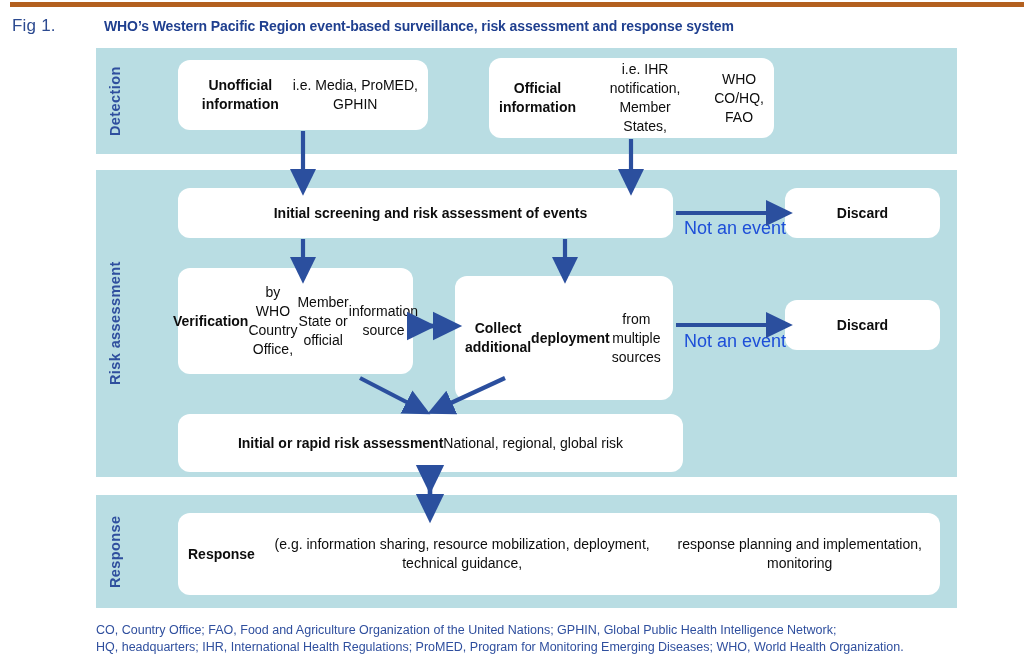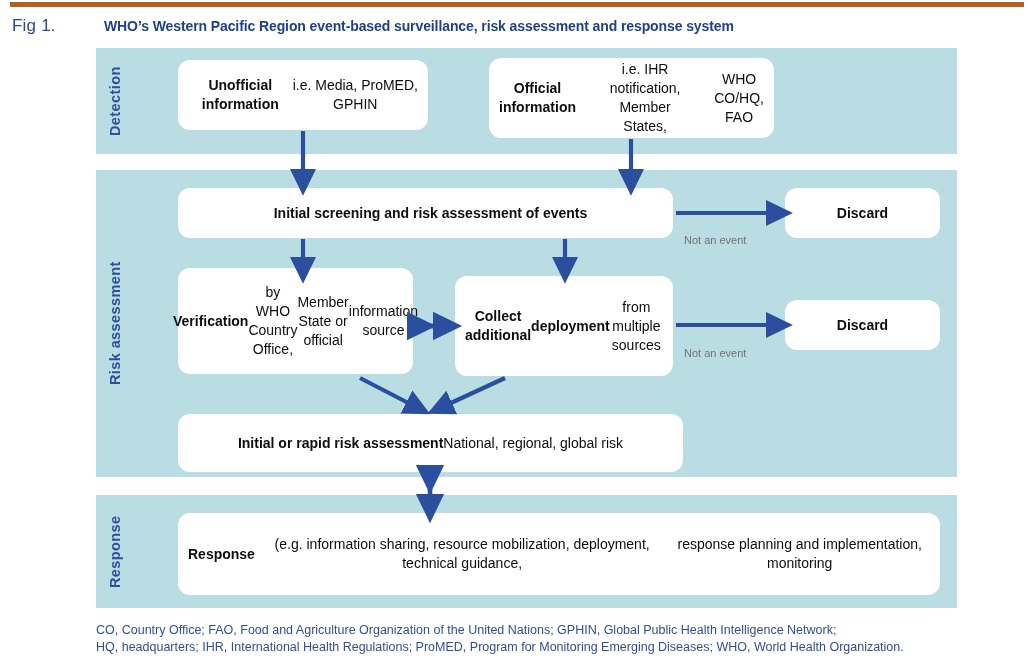--- a/index.html
+++ b/index.html
@@ -55,28 +55,28 @@
     box-sizing:border-box;padding:4px 10px;
   }
   .box .bt{font-weight:bold;font-size:14px;line-height:19px;}
   .box .bs{font-size:14px;line-height:19px;}
 
   #box-unofficial{left:178px;top:60px;width:250px;height:70px;}
   #box-official  {left:489px;top:58px;width:285px;height:80px;gap:32px;}
   #box-screening {left:178px;top:188px;width:495px;height:50px;padding-left:20px;}
   #box-discard1  {left:785px;top:188px;width:155px;height:50px;}
   #box-verification{left:178px;top:268px;width:235px;height:106px;}
-  #box-collect   {left:455px;top:276px;width:218px;height:100px;}
+  #box-collect   {left:455px;top:276px;width:218px;height:124px;}
   #box-discard2  {left:785px;top:300px;width:155px;height:50px;}
   #box-formal    {left:178px;top:414px;width:505px;height:58px;}
   #box-response  {left:178px;top:513px;width:762px;height:82px;}
 
   
   .arrow-label{
-    position:absolute;font-size:11px;color:#737373;white-space:nowrap;margin-top:16px;
+    position:absolute;font-size:18px;color:#1d4ed8;white-space:nowrap;
   }
   #label-nae1{left:684px;top:218px;}
   #label-nae2{left:684px;top:331px;}
 
   
   #arrows{position:absolute;left:0;top:0;width:1030px;height:672px;
           pointer-events:none;}
 
   
   .footnote{

